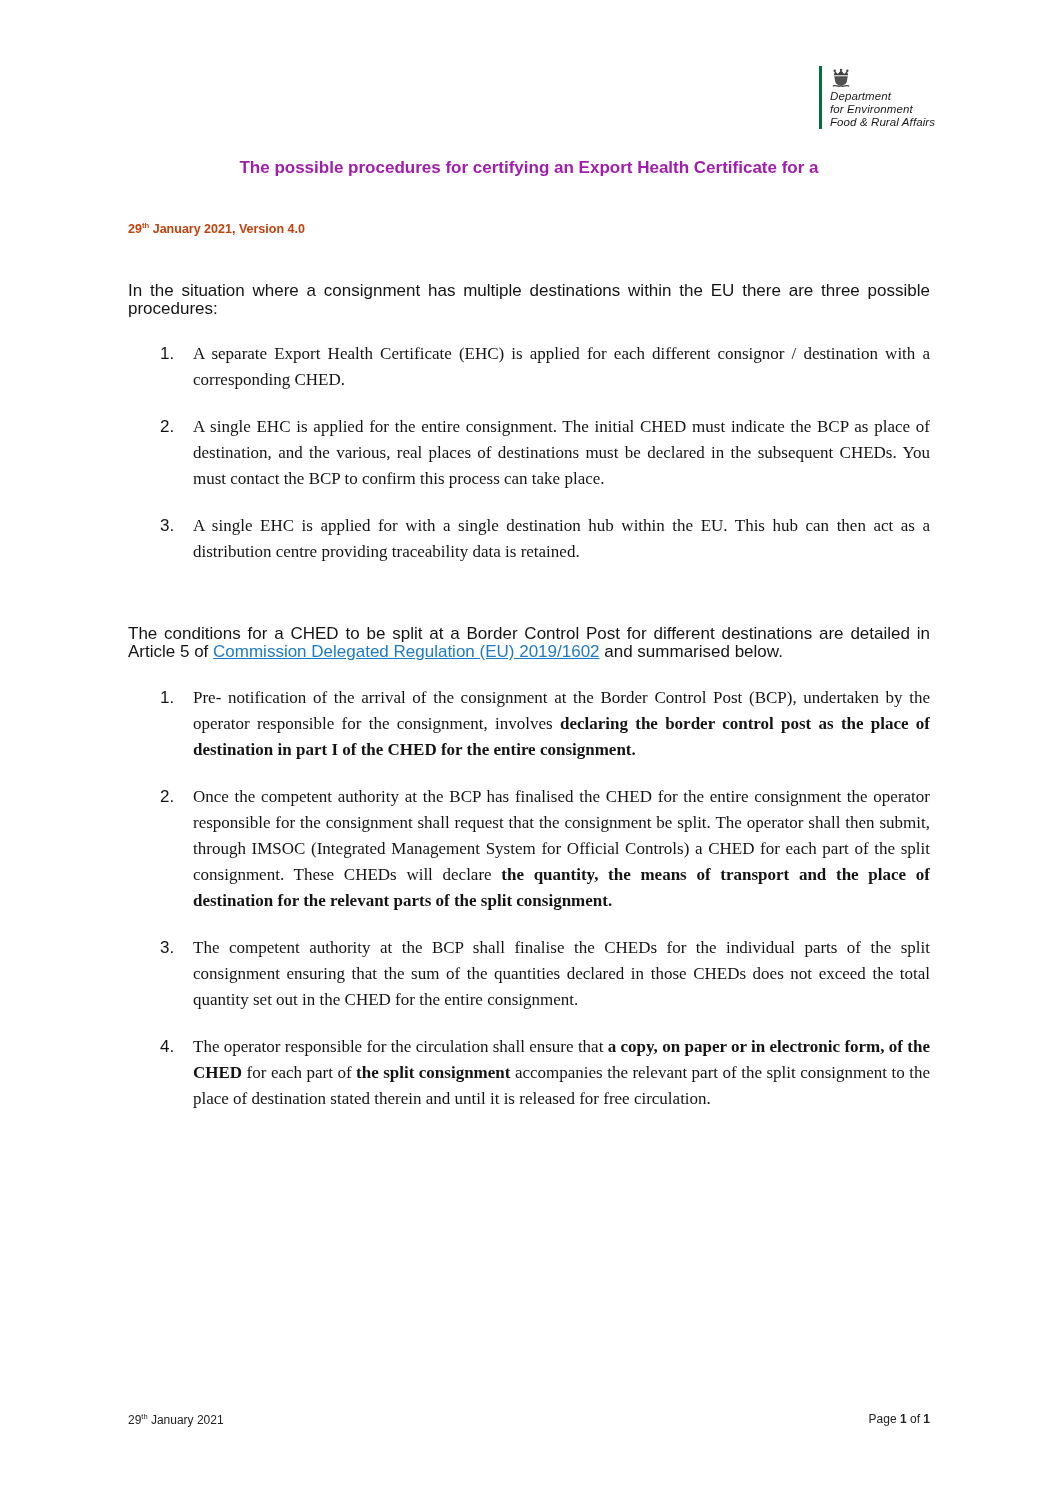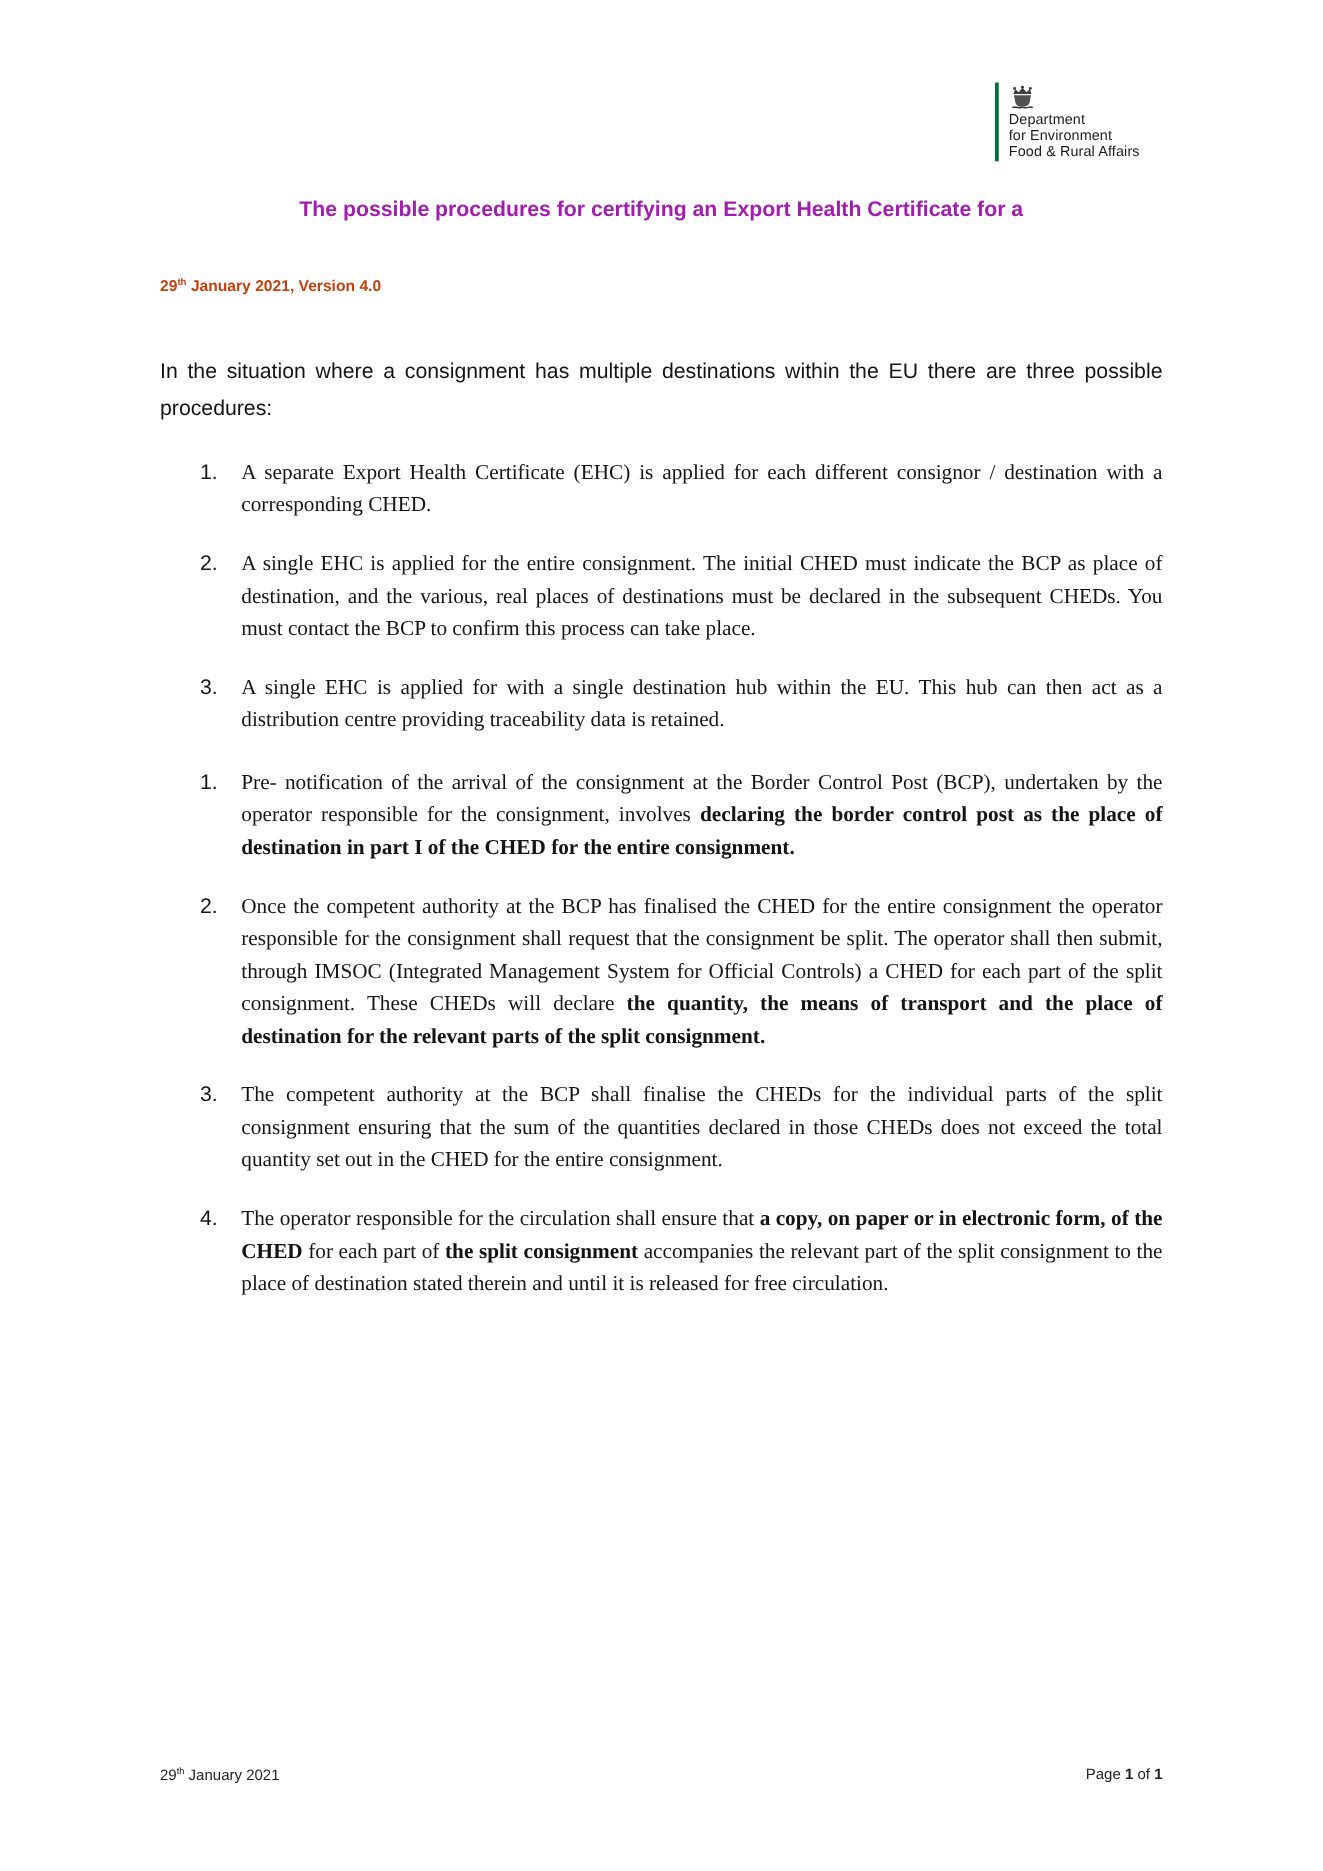--- a/index.html
+++ b/index.html
@@ -11,22 +11,23 @@
     margin: 0 auto;
     background: #ffffff;
     font-family: "Liberation Sans", sans-serif;
     color: #141414;
     overflow: hidden;
   }
   
   .logo {
     position: absolute;
     top: 66px;
-    left: 796px;
+    left: 819px;
     display: flex;
+    font-style: italic;
   }
   .logo-bar {
     width: 3px;
     background: #00703c;
     margin-right: 8px;
   }
   .logo-body { padding-top: 2px; }
   .crest { display: block; margin-bottom: 3px; }
   .logo-text {
     font-size: 11.5px;
@@ -49,21 +50,21 @@
     margin: 40px 128px 0 128px;
     font-size: 12.5px;
     font-weight: bold;
     color: #c2410c;
   }
   sup.sp { font-size: 0.62em; vertical-align: super; }
   
   .body-text {
     margin: 0 128px;
     font-size: 17px;
-    line-height: 30px;
+    line-height: 18px;
     text-align: justify;
     color: #141414;
   }
   .intro { margin-top: 46px; }
   .conditions { margin-top: 60px; }
   a.reg-link {
     color: #1f7ac4;
     text-decoration: underline;
     cursor: pointer;
   }
@@ -146,20 +147,21 @@
     <li>
       <span class="num-marker">2.</span>
       <span class="li-text">A single EHC is applied for the entire consignment. The initial CHED must indicate the BCP as place of destination, and the various, real places of destinations must be declared in the subsequent CHEDs. You must contact the BCP to confirm this process can take place.</span>
     </li>
     <li>
       <span class="num-marker">3.</span>
       <span class="li-text">A single EHC is applied for with a single destination hub within the EU.  This hub can then act as a distribution centre providing traceability data is retained.</span>
     </li>
   </ol>
 
+  <p class="body-text conditions"><span>The conditions for a CHED to be split at a Border Control Post for different destinations are detailed in Article 5 of </span><a class="reg-link" href="#">Commission Delegated Regulation (EU) 2019/1602</a><span> and summarised below.</span></p>
 
   <ol class="num-list list2">
     <li>
       <span class="num-marker">1.</span>
       <span class="li-text"><span>Pre- notification of the arrival of the consignment at the Border Control Post (BCP), undertaken by the operator responsible for the consignment, involves </span><b>declaring the border control post as the place of destination in part I of the CHED for the entire consignment.</b></span>
     </li>
     <li>
       <span class="num-marker">2.</span>
       <span class="li-text"><span>Once the competent authority at the BCP has finalised the CHED for the entire consignment the operator responsible for the consignment shall request that the consignment be split.  The operator shall then submit, through IMSOC (Integrated Management System for Official Controls) a CHED for each part of the split consignment.  These CHEDs will declare </span><b>the quantity, the means of transport and the place of destination for the relevant parts of the split consignment.</b></span>
     </li>

